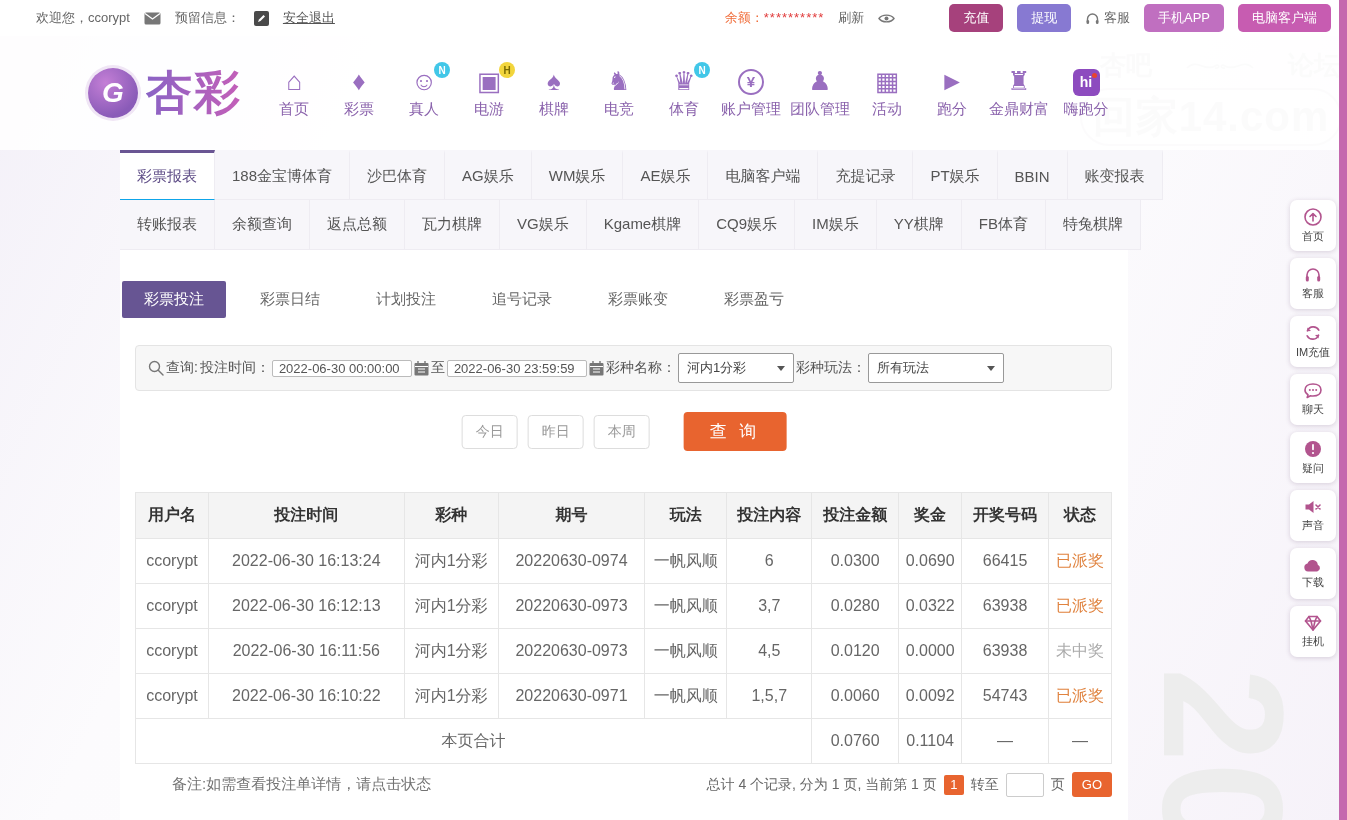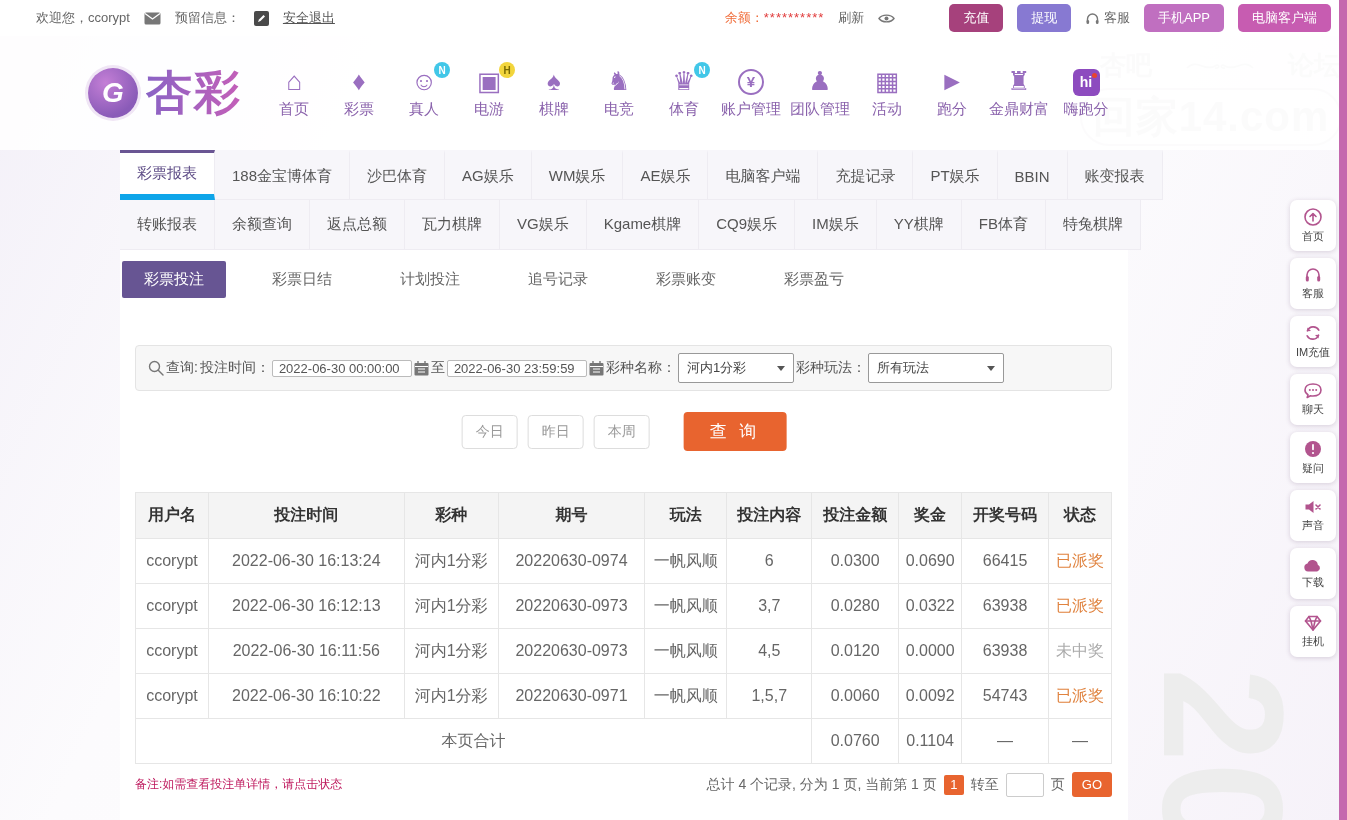--- a/index.html
+++ b/index.html
@@ -46,24 +46,24 @@
   .badge-h { background:#f2d53c; color:#7a6a00; }
   .icon-yen { width:26px; height:26px; border-radius:50%; border:2px solid currentColor; font-size:15px; font-weight:bold; display:flex; align-items:center; justify-content:center; }
   .icon-hi { width:27px; height:27px; border-radius:6px; background:#8d4bbf; color:#fff; font-size:14px; font-weight:bold; display:flex; align-items:center; justify-content:center; position:relative; }
   .icon-hi::after { content:""; position:absolute; top:4px; right:3px; width:5px; height:5px; border-radius:50%; background:#e8432f; }
 
   
   .card { position:absolute; left:120px; top:150px; width:1008px; bottom:0; background:#fff; z-index:4; }
 
   .tabs-row { display:flex; height:50px; }
   .tab { display:flex; align-items:center; justify-content:center; padding:0 17px; background:#f7f6fa; border-right:1px solid #eeecf2; border-bottom:1px solid #eeecf2; border-top:3px solid transparent; font-size:15px; color:#555; cursor:pointer; white-space:nowrap; }
-  .tab.active { background:#fff; border-top:3px solid #6a5693; border-bottom:6px solid #0ea5e9; color:#5c4a85; }
+  .tab.active { background:#fff; border-top:3px solid #6a5693; border-bottom:1px solid #0ea5e9; color:#5c4a85; }
   .tabs-row.second .tab { border-top:none; }
 
-  .subtabs { position:absolute; top:111px; left:2px; display:flex; gap:24px; }
+  .subtabs { position:absolute; top:131px; left:2px; display:flex; gap:12px; }
   .subtab { padding:9px 22px; font-size:15px; color:#666; cursor:pointer; border-radius:2px; }
   .subtab.active { background:#675593; color:#fff; }
 
   .querybar { position:absolute; top:195px; left:15px; width:977px; height:46px; background:#f7f7f7; border:1px solid #e4e4e4; border-radius:4px; display:flex; align-items:center; gap:2px; padding:0 12px; font-size:14px; color:#555; }
   .q-input { height:17px; border:1px solid #bbb; border-radius:2px; background:#fff; font-size:13px; color:#555; padding:0 6px; width:140px; font-family:inherit; }
   .sel { height:30px; border:1px solid #999; border-radius:2px; background:#fff; display:flex; align-items:center; justify-content:space-between; padding:0 8px; font-size:13px; color:#444; cursor:pointer; }
   .sel-caret { width:0; height:0; border-left:4px solid transparent; border-right:4px solid transparent; border-top:5px solid #555; margin-left:10px; }
   .sel-lottery { width:116px; }
   .sel-play { width:136px; }
 
@@ -71,21 +71,21 @@
   .qbtn { background:#fff; border:1px solid #ddd; border-radius:4px; color:#999; font-size:14px; padding:7px 13px; cursor:pointer; }
   .search-btn { background:#e8642f; border:none; border-radius:4px; color:#fff; font-size:17px; padding:8px 26px; margin-left:24px; cursor:pointer; letter-spacing:4px; }
 
   table.report { position:absolute; top:342px; left:15px; width:977px; border-collapse:collapse; font-size:16px; color:#666; }
   .report th, .report td { border:1px solid #e6e6e6; text-align:center; height:45px; }
   .report th { background:#f4f4f4; color:#333; font-weight:bold; height:46px; }
   .status-paid { color:#e0833f; cursor:pointer; }
   .status-lost { color:#aaa; cursor:pointer; }
 
   .bottomrow { position:absolute; top:622px; left:15px; width:977px; display:flex; align-items:center; justify-content:space-between; }
-  .note { color:#be185d; font-size:12px; }
+  .note { color:#737373; font-size:15px;margin-left:37px; }
   .pager { display:flex; align-items:center; gap:7px; font-size:14px; color:#666; }
   .page-box { background:#e8642f; color:#fff; width:20px; height:20px; display:flex; align-items:center; justify-content:center; font-size:13px; border-radius:2px; cursor:pointer; }
   .goto-input { width:38px; height:24px; border:1px solid #ccc; border-radius:2px; }
   .go-btn { background:#e8642f; border:none; border-radius:3px; color:#fff; font-size:13px; padding:5px 10px; cursor:pointer; }
 
   
   .sidebar { position:absolute; right:11px; top:200px; width:46px; display:flex; flex-direction:column; gap:7px; z-index:30; }
   .side-card { background:#fff; border-radius:7px; box-shadow:0 1px 5px rgba(60,30,70,.18); display:flex; flex-direction:column; align-items:center; justify-content:center; gap:2px; height:51px; cursor:pointer; }
   .side-label { font-size:11px; color:#444; white-space:nowrap; }
   .side-ico { display:flex; }

